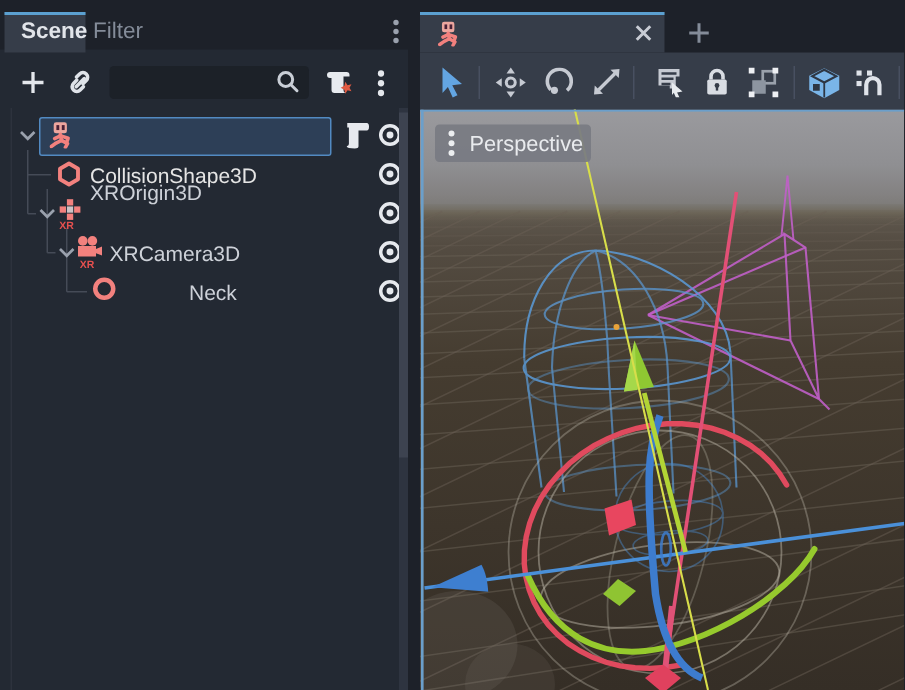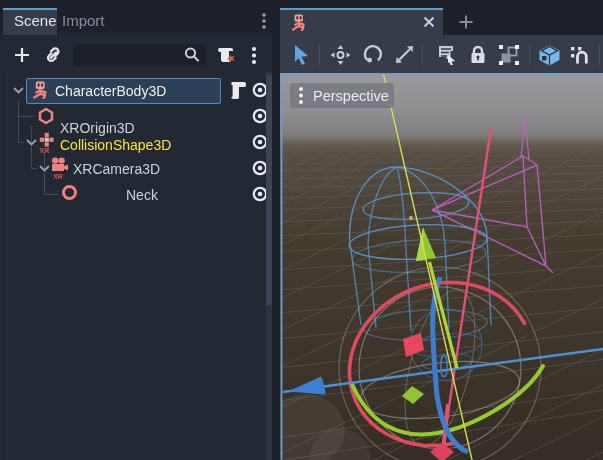--- a/index.html
+++ b/index.html
@@ -7,22 +7,22 @@
        font-family:"Liberation Sans",sans-serif;background:#1d2129;}
   .abs{position:absolute;}
 </style>
 </head>
 <body>
 <div id="app">
 
   <div class="abs" style="left:0;top:33px;width:272px;height:427px;background:#232933;"></div>
 
   <div class="abs" style="left:3px;top:8px;width:54px;height:25px;background:#363d49;border-top:2px solid #5ba0d0;"></div>
-  <div class="abs" style="left:14px;top:12px;font-size:15px;color:#e2e5ea;">Scene</div>
-  <div class="abs" style="left:62px;top:12px;font-size:15px;color:#848c99;">Import</div>
+  <div class="abs" style="left:14px;top:12px;font-size:15px;color:#e2e5ea;font-weight:bold;">Scene</div>
+  <div class="abs" style="left:62px;top:12px;font-size:15px;color:#848c99;">Filter</div>
 
   <svg class="abs" style="left:258px;top:11px;" width="12" height="20">
     <circle cx="6" cy="4" r="1.8" fill="#9aa1ad"></circle>
       <circle cx="6" cy="10" r="1.8" fill="#9aa1ad"></circle>
       <circle cx="6" cy="16" r="1.8" fill="#9aa1ad"></circle>
   </svg>
 
   <svg class="abs" style="left:13px;top:46px;" width="18" height="18">
     <path d="M9 2 V16 M2 9 H16" stroke="#e4e7ec" stroke-width="2.2" fill="none"></path>
   </svg>
@@ -71,35 +71,34 @@
       <rect x="8.2" y="2.4" width="1.9" height="3.3" fill="#4a2136"></rect>
       <g stroke="#f2817e" stroke-width="2.4" fill="none" stroke-linecap="round" stroke-linejoin="round">
         <path d="M7.2 8.6 L8 12.6"></path>
         <path d="M7.6 9.6 L12.4 11.2 L11.6 13.4"></path>
         <path d="M7.2 9.6 L3.4 11.4"></path>
         <path d="M8 12.6 L12 14.8 L10.6 17.2"></path>
         <path d="M8 12.6 L4.4 14.4 L1.2 16.6"></path>
       </g>
     </g>
   </svg>
-  <div class="abs" style="left:55px;top:83px;font-size:14px;color:#eceef2;">CharacterBody3D</div>
 
   <svg class="abs" style="left:231px;top:81px;" width="16" height="19" viewBox="0 0 16 19">
     <path d="M0.5 1 H13.5 q1.5 0 1.5 2.5 q0 2.5 -1.5 2.5 H9 V6 H8 v10.5 q0 1.5 -2.5 1.5 q-5 0 -5.5 -1.5 q1.6 -0.4 1.6 -1.5 V4 H0.5 Z" fill="#e7eaef"></path>
   </svg>
 
   <svg class="abs" style="left:251px;top:81px;" width="18" height="18">
     <circle cx="9" cy="9" r="6.2" stroke="#e6e9ee" stroke-width="2.3" fill="none"></circle>
     <circle cx="9" cy="9" r="2.3" fill="#e6e9ee"></circle>
   </svg>
 
   <svg class="abs" style="left:37px;top:107px;" width="18" height="18" viewBox="0 0 18 18">
     <path d="M9 2 L15 5.5 V12.5 L9 16 L3 12.5 V5.5 Z" stroke="#f2817e" stroke-width="2.6" fill="none" stroke-linejoin="round"></path>
   </svg>
-  <div class="abs" style="left:60px;top:109px;font-size:14px;color:#fde047;margin-top:28px;">CollisionShape3D</div>
+  <div class="abs" style="left:60px;top:109px;font-size:14px;color:#e5e5e5;">CollisionShape3D</div>
   <svg class="abs" style="left:251px;top:107px;" width="18" height="18">
     <circle cx="9" cy="9" r="6.2" stroke="#e6e9ee" stroke-width="2.3" fill="none"></circle>
     <circle cx="9" cy="9" r="2.3" fill="#e6e9ee"></circle>
   </svg>
 
   <svg class="abs" style="left:25px;top:137px;" width="13" height="10">
       <path d="M2 3 L6.5 7.5 L11 3" stroke="#9aa1ad" stroke-width="1.8" fill="none"></path>
     </svg>
   <svg class="abs" style="left:38px;top:132px;" width="18" height="21" viewBox="0 0 18 21">
     <g fill="#f2817e">

